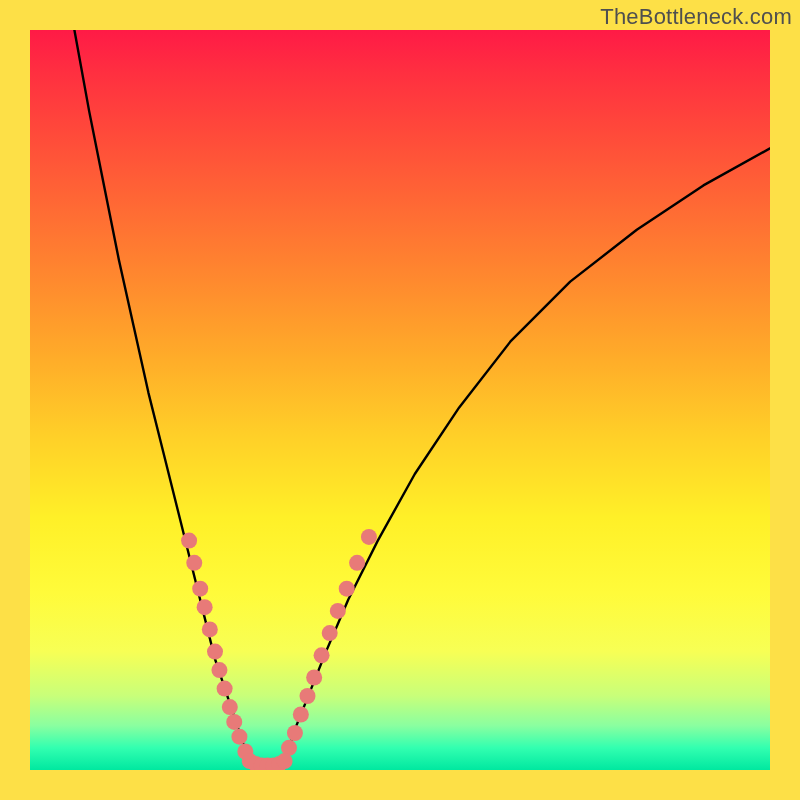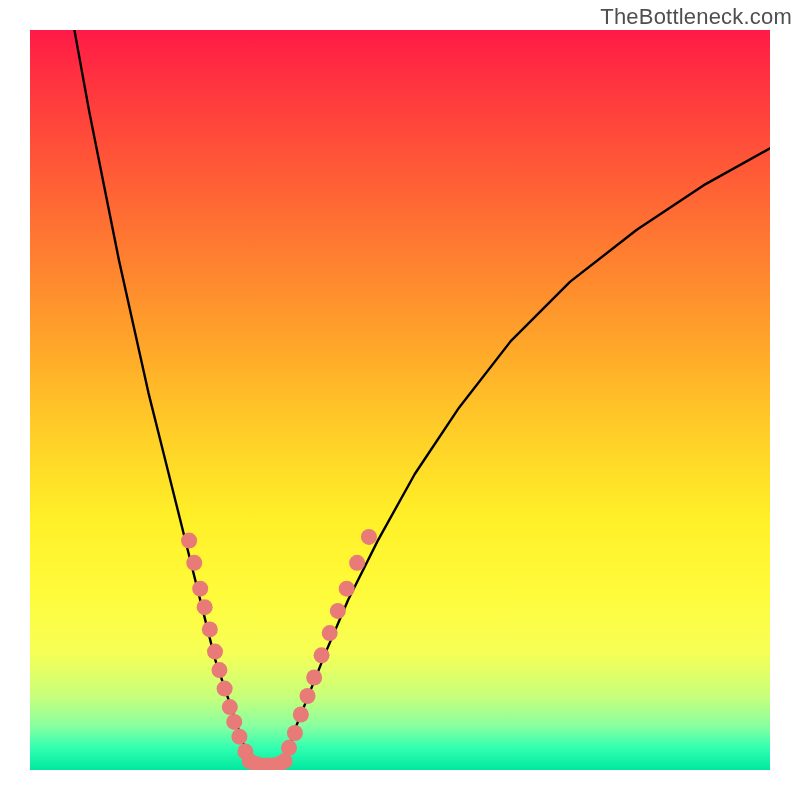--- a/index.html
+++ b/index.html
@@ -10,21 +10,21 @@
     overflow: hidden;
     background: #000;
     font-family: Arial, Helvetica, sans-serif;
   }
   .frame {
     position: absolute;
     left: 0;
     top: 0;
     width: 800px;
     height: 800px;
-    background: #ffffff;
+    background: #fde047;
   }
   .plot {
     position: absolute;
     left: 30px;
     top: 30px;
     width: 740px;
     height: 740px;
     background: linear-gradient(
       to bottom,
       #ff1a46 0%,

